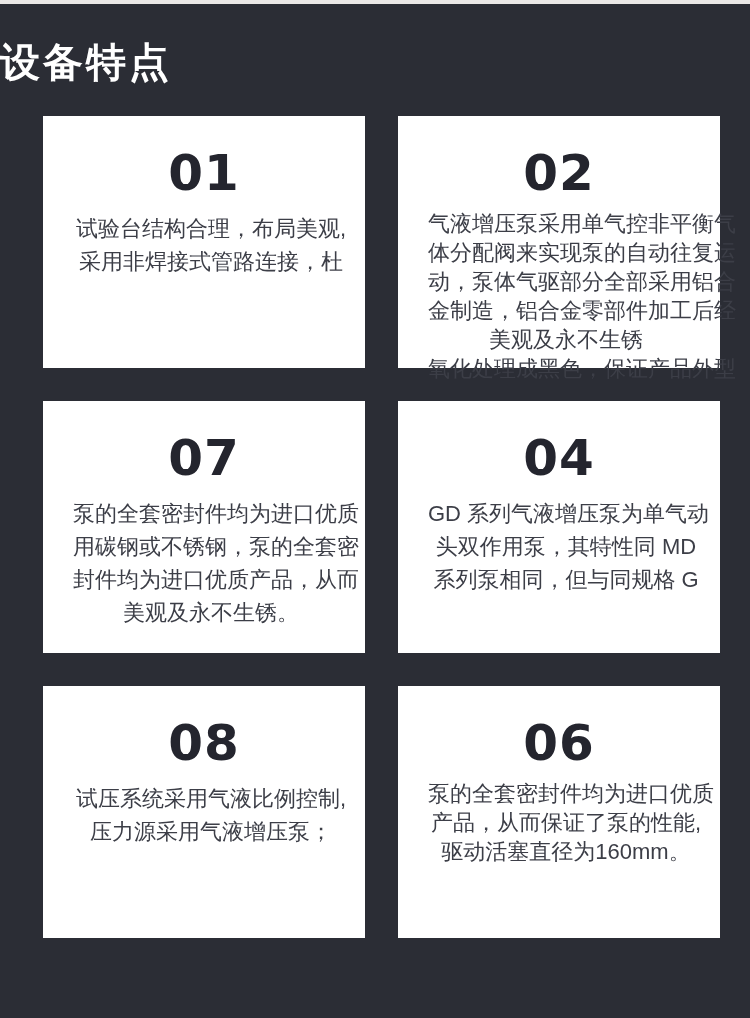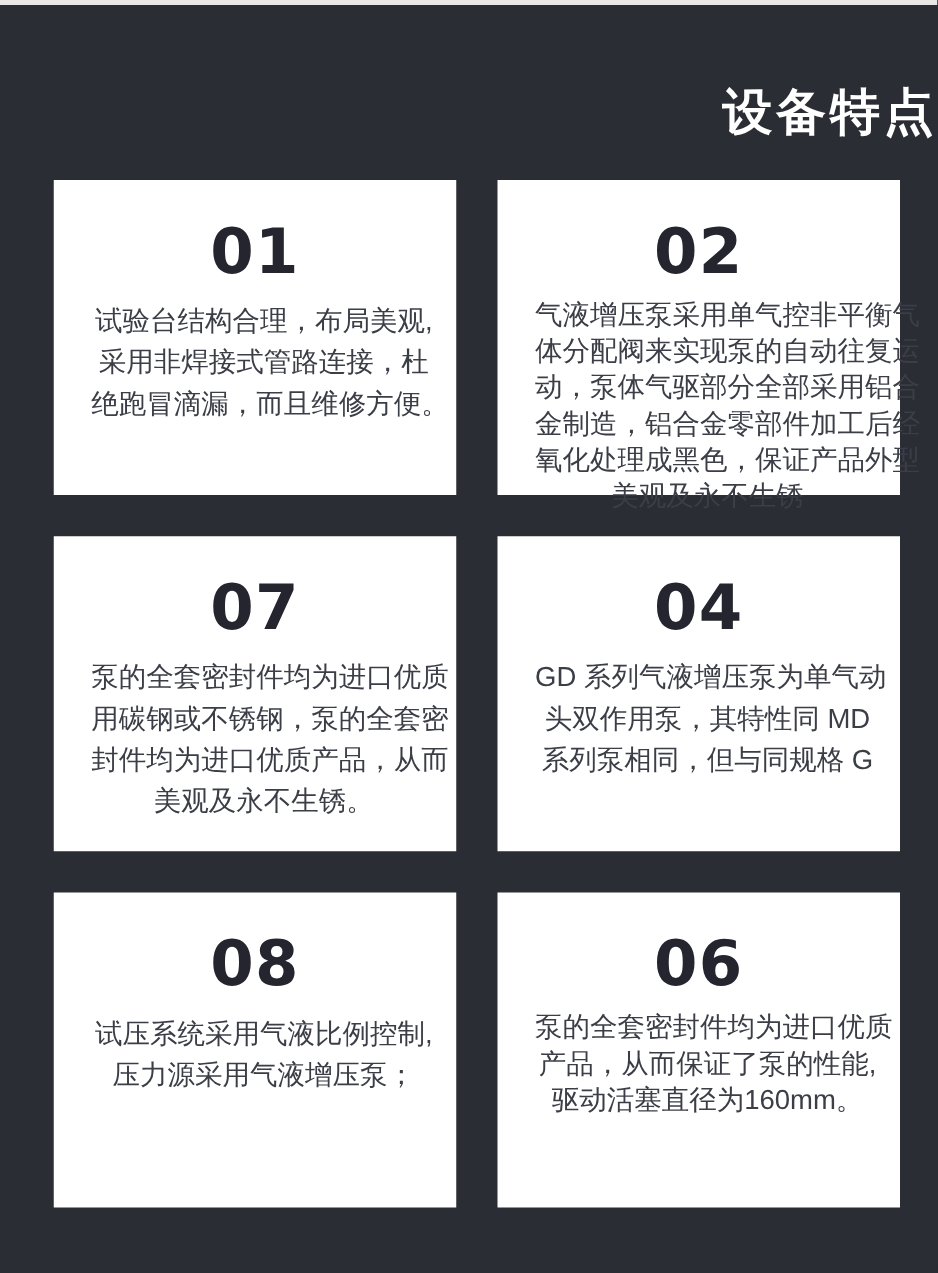--- a/index.html
+++ b/index.html
@@ -13,24 +13,24 @@
     font-family: "Liberation Sans", sans-serif;
     overflow: hidden;
     position: relative;
   }
   .top-strip {
     width: 750px;
     height: 4px;
     background: #eae8e6;
   }
   .page-title {
-    margin-top: 64px;
+    margin-top: 36px;
     height: 44px;
     line-height: 44px;
-    text-align: right;
+    text-align: left;
     color: #ffffff;
     font-size: 40px;
     font-weight: bold;
     letter-spacing: 3px;
   }
   .cards-grid {
     margin-top: 32px;
     padding: 0 43px;
     display: grid;
     grid-template-columns: 322px 322px;
@@ -76,33 +76,32 @@
 
 <h1 class="page-title">设备特点</h1>
 
 <div class="cards-grid">
 
   <div class="card">
     <div class="card-number">01</div>
     <div class="card-text">
       <div class="card-text-line">试验台结构合理，布局美观,</div>
       <div class="card-text-line">采用非焊接式管路连接，杜</div>
-      <div class="card-text-line">绝跑冒滴漏，而且维修方便。</div>
     </div>
   </div>
 
   <div class="card tight">
     <div class="card-number">02</div>
     <div class="card-text">
       <div class="card-text-line">气液增压泵采用单气控非平衡气</div>
       <div class="card-text-line">体分配阀来实现泵的自动往复运</div>
       <div class="card-text-line">动，泵体气驱部分全部采用铝合</div>
       <div class="card-text-line">金制造，铝合金零部件加工后经</div>
+      <div class="card-text-line">美观及永不生锈</div>
       <div class="card-text-line">氧化处理成黑色，保证产品外型</div>
-      <div class="card-text-line">美观及永不生锈</div>
     </div>
   </div>
 
   <div class="card">
     <div class="card-number">07</div>
     <div class="card-text">
       <div class="card-text-line">泵的全套密封件均为进口优质</div>
       <div class="card-text-line">用碳钢或不锈钢，泵的全套密</div>
       <div class="card-text-line">封件均为进口优质产品，从而</div>
       <div class="card-text-line">美观及永不生锈。</div>

